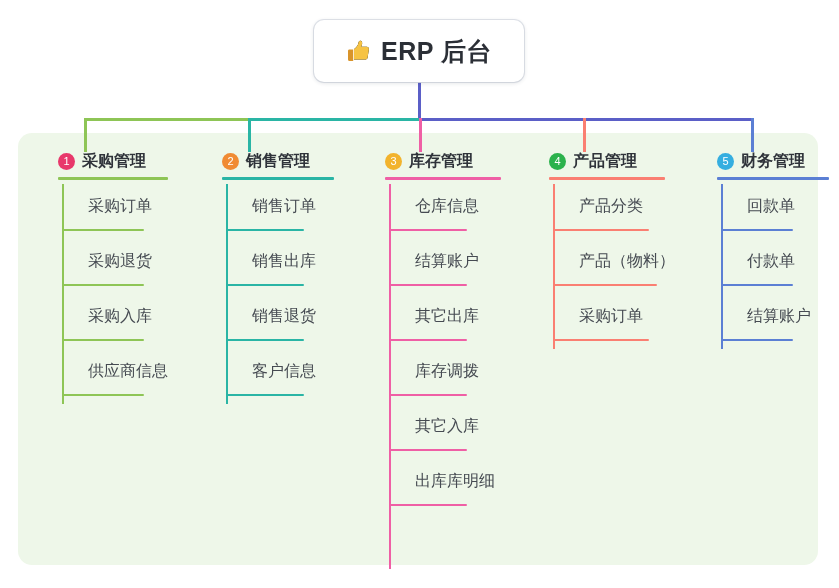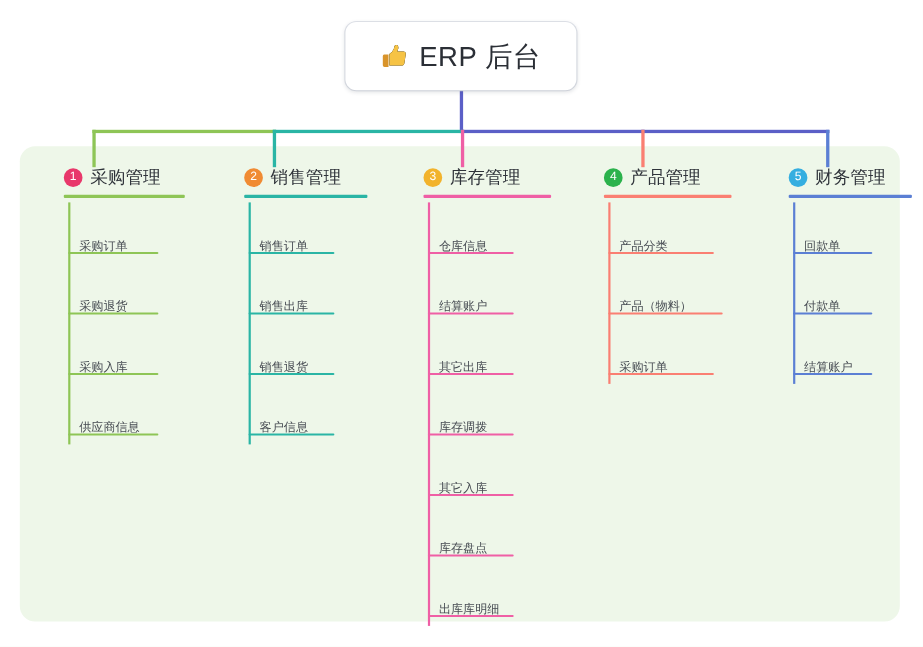--- a/index.html
+++ b/index.html
@@ -15,21 +15,21 @@
   
   .root-card{
     position:absolute;
     left:314px;top:20px;width:210px;height:62px;
     background:#ffffff;
     border-radius:10px;
     box-shadow:0 1px 4px rgba(40,50,70,.16), 0 0 0 1px rgba(225,228,235,.9);
     display:flex;align-items:center;justify-content:center;
     box-sizing:border-box;
   }
-  .root-inner{display:flex;align-items:center;gap:9px;}
+  .root-inner{display:flex;align-items:center;gap:9px;font-weight:bold;}
   .thumb-icon{
     display:inline-block;width:26px;height:24px;position:relative;flex:0 0 auto;
   }
   .thumb-icon svg{display:block;}
   .root-title{
     font-size:25px;color:#2b2f36;letter-spacing:.5px;white-space:nowrap;
     font-family:"Liberation Sans","DejaVu Sans",sans-serif;
   }
 
   
@@ -45,29 +45,29 @@
 
   
   .col{position:absolute;top:143px;}
   .col-head{position:relative;height:36px;display:flex;align-items:center;gap:7px;padding-left:22px;box-sizing:border-box;}
   .badge{
     width:17px;height:17px;border-radius:50%;
     color:#ffffff;font-size:11px;line-height:17px;text-align:center;
     font-family:"Liberation Sans","DejaVu Sans",sans-serif;
     flex:0 0 auto;
   }
-  .col-title{font-size:16px;color:#2f333a;white-space:nowrap;}
+  .col-title{font-size:16px;color:#2f333a;white-space:nowrap;font-weight:bold;}
   .head-rule{position:absolute;left:22px;height:3px;border-radius:1px;}
 
   .leaves{position:relative;margin-top:5px;}
   .spine{position:absolute;left:26px;top:0;width:2px;}
   .leaf{position:relative;height:55px;}
   .leaf-label{
-    position:absolute;left:36px;top:12px;
-    font-size:11px;color:#464b52;white-space:nowrap;margin-top:20px;
+    position:absolute;left:52px;top:12px;
+    font-size:16px;color:#464b52;white-space:nowrap;
   }
   .leaf-rule{position:absolute;left:26px;bottom:8px;height:2px;border-radius:1px;}
 </style>
 </head>
 <body>
 
 <div id="stage">
 
   <div class="panel"></div>
 
@@ -172,24 +172,20 @@
           </div>
           <div class="leaf">
             <span class="leaf-label">库存调拨</span>
             <div class="leaf-rule" style="width: 78px; background: rgb(239, 95, 165);"></div>
           </div>
           <div class="leaf">
             <span class="leaf-label">其它入库</span>
             <div class="leaf-rule" style="width: 78px; background: rgb(239, 95, 165);"></div>
           </div>
           <div class="leaf">
-            <span class="leaf-label">库存盘点</span>
-            <div class="leaf-rule" style="width: 78px; background: rgb(239, 95, 165);"></div>
-          </div>
-          <div class="leaf">
             <span class="leaf-label">出库库明细</span>
             <div class="leaf-rule" style="width: 78px; background: rgb(239, 95, 165);"></div>
           </div>
         </div>
       </div>
       <div class="col" style="left: 527px;">
         <div class="col-head">
           <span class="badge" style="background: rgb(43, 178, 76);">4</span>
           <span class="col-title">产品管理</span>
           <div class="head-rule" style="width: 116px; background: rgb(250, 127, 114); top: 34px;"></div>

